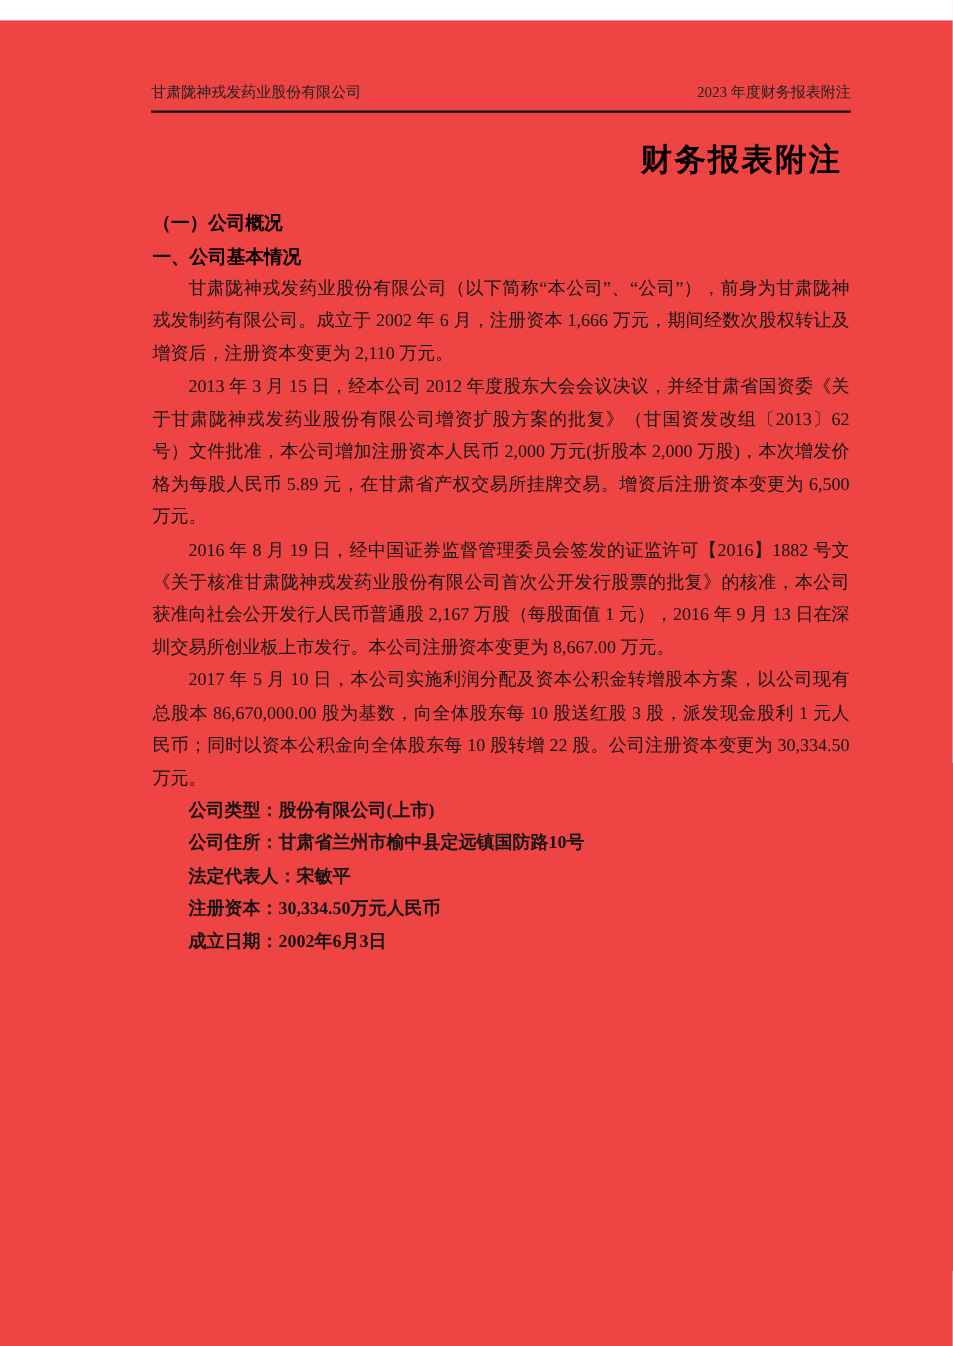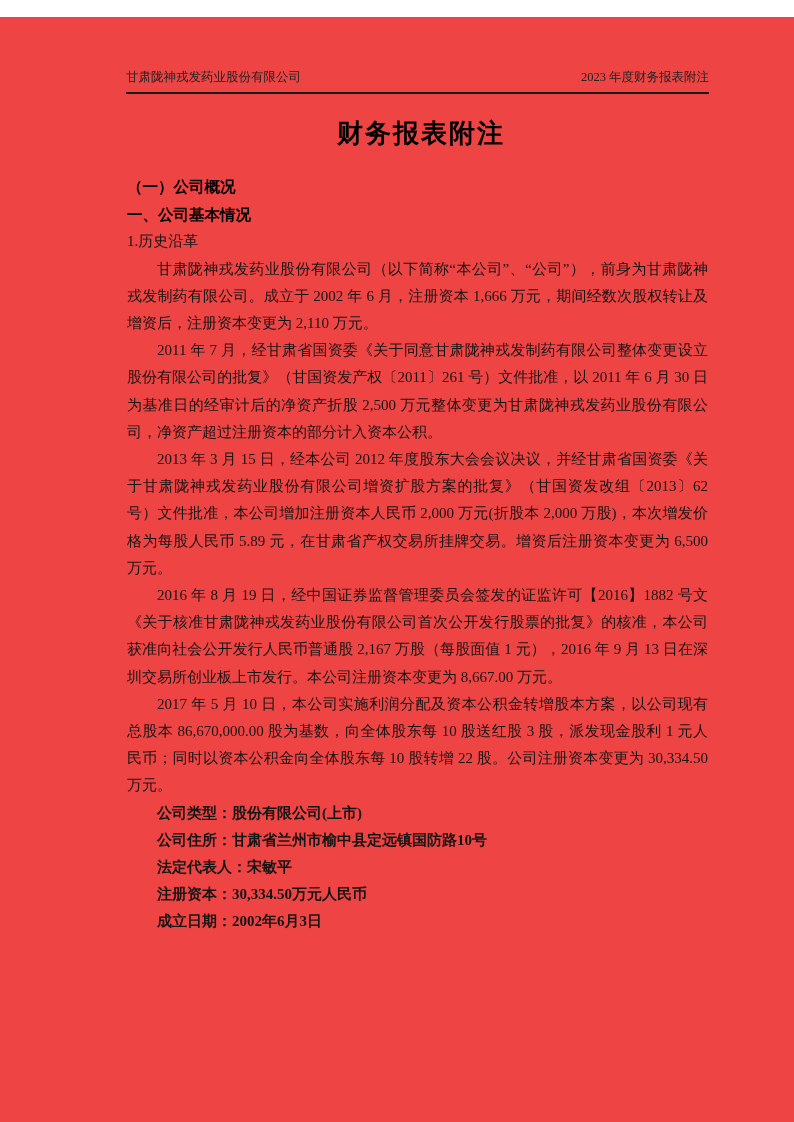--- a/index.html
+++ b/index.html
@@ -24,22 +24,22 @@
     align-items: flex-end;
     font-size: 12.5px;
     color: #222222;
     border-bottom: 2px solid #1a1a1a;
     padding-bottom: 6px;
   }
   .doc-title {
     position: absolute;
     top: 99px;
     left: 126px;
-    right: 78px;
-    text-align: center;
+    right: 92px;
+    text-align: right;
     font-size: 26px;
     font-weight: bold;
     font-family: "Liberation Sans", "DejaVu Sans", sans-serif;
     letter-spacing: 2px;
     color: #000000;
   }
   .content {
     position: absolute;
     top: 156px;
     left: 127px;
@@ -88,24 +88,22 @@
   <div class="page-header">
     <span>甘肃陇神戎发药业股份有限公司</span>
     <span>2023 年度财务报表附注</span>
   </div>
 
   <div class="doc-title">财务报表附注</div>
 
   <div class="content">
     <div class="h-sec">（一）公司概况</div>
     <div class="h-sec">一、公司基本情况</div>
-    <div class="h-item">1.历史沿革</div>
 
     <p class="para">甘肃陇神戎发药业股份有限公司（以下简称“本公司”、“公司”），前身为甘肃陇神戎发制药有限公司。成立于 2002 年 6 月，注册资本 1,666 万元，期间经数次股权转让及增资后，注册资本变更为 2,110 万元。</p>
-    <p class="para">2011 年 7 月，经甘肃省国资委《关于同意甘肃陇神戎发制药有限公司整体变更设立股份有限公司的批复》（甘国资发产权〔2011〕261 号）文件批准，以 2011 年 6 月 30 日为基准日的经审计后的净资产折股 2,500 万元整体变更为甘肃陇神戎发药业股份有限公司，净资产超过注册资本的部分计入资本公积。</p>
     <p class="para">2013 年 3 月 15 日，经本公司 2012 年度股东大会会议决议，并经甘肃省国资委《关于甘肃陇神戎发药业股份有限公司增资扩股方案的批复》（甘国资发改组〔2013〕62 号）文件批准，本公司增加注册资本人民币 2,000 万元(折股本 2,000 万股)，本次增发价格为每股人民币 5.89 元，在甘肃省产权交易所挂牌交易。增资后注册资本变更为 6,500 万元。</p>
     <p class="para">2016 年 8 月 19 日，经中国证券监督管理委员会签发的证监许可【2016】1882 号文《关于核准甘肃陇神戎发药业股份有限公司首次公开发行股票的批复》的核准，本公司获准向社会公开发行人民币普通股 2,167 万股（每股面值 1 元），2016 年 9 月 13 日在深圳交易所创业板上市发行。本公司注册资本变更为 8,667.00 万元。</p>
     <p class="para">2017 年 5 月 10 日，本公司实施利润分配及资本公积金转增股本方案，以公司现有总股本 86,670,000.00 股为基数，向全体股东每 10 股送红股 3 股，派发现金股利 1 元人民币；同时以资本公积金向全体股东每 10 股转增 22 股。公司注册资本变更为 30,334.50 万元。</p>
 
     <p class="reg-line">公司类型：股份有限公司(上市)</p>
     <p class="reg-line">公司住所：甘肃省兰州市榆中县定远镇国防路10号</p>
     <p class="reg-line">法定代表人：宋敏平</p>
     <p class="reg-line">注册资本：30,334.50万元人民币</p>
     <p class="reg-line">成立日期：2002年6月3日</p>
   </div>

